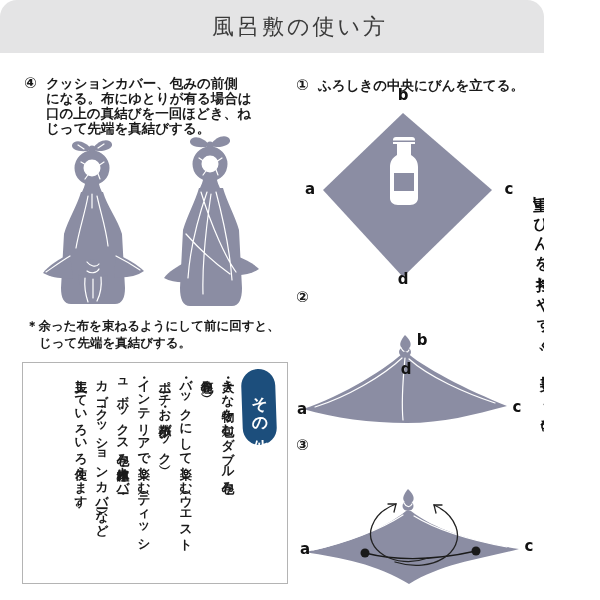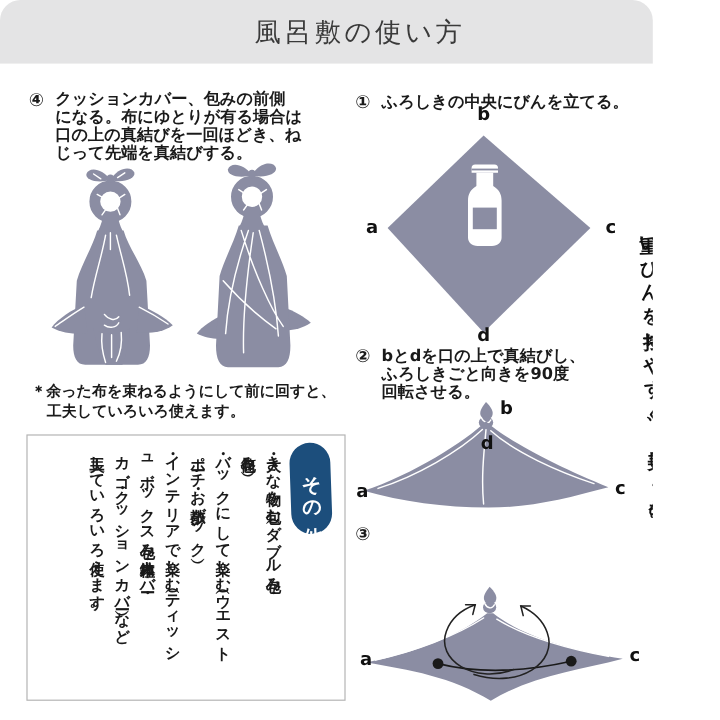--- a/index.html
+++ b/index.html
@@ -84,21 +84,21 @@
       <circle class="cloth" cx="170" cy="7" r="3.5"></circle>
       <path class="cloth" d="M164,37 C163,44 161,48 159,52 L181,52 C179,48 177,44 176,37 Z"></path>
       <path class="cloth" d="M146,124 C138,128 128,134 124,140 C131,144 141,145 148,144 Z"></path>
       <path class="cloth" d="M196,118 C205,121 214,126 219,131 C212,136 202,138 194,137 Z"></path>
       <path class="cloth" d="M159,50 C155,64 147,78 143,92 L140,150 C140,161 143,168 150,168 L192,168 C199,168 202,161 202,150 L199,92 C195,78 187,64 183,50 Z"></path>
       <path class="wline" d="M167,54 C158,80 150,110 148,140 M176,54 C184,84 190,114 192,142 M161,54 C172,90 186,120 196,134 M146,96 C160,112 176,126 190,136 M171,56 C166,90 162,124 163,156"></path>
     </g>
   </svg>
 
   <div class="note">＊余った布を束ねるようにして前に回すと、
-工夫していろいろ使えます。</div>
+じって先端を真結びする。</div>
 
   <div class="others-box">
     <div class="pill box-badge">
       <span>その他</span>
     </div>
     <div class="box-text">・大きな物を包む（ダブル包み・
 筒包み）
 ・バックにして楽しむ（ウエスト
 ポーチ・お散歩バック）
 ・インテリアで楽しむ（ティッシ
@@ -121,23 +121,20 @@
       <rect fill="var(--furoshiki)" x="76" y="75" width="20" height="18"></rect>
     </g>
   </svg>
   <span class="lbl" style="left:394px;top:86px;">b</span>
   <span class="lbl" style="left:301px;top:180px;">a</span>
   <span class="lbl" style="left:500px;top:180px;">c</span>
   <span class="lbl" style="left:394px;top:270px;">d</span>
 
   <div class="step" style="left:296px;top:290px;width:250px;">
     <span class="num">②</span>
-    <div class="txt">bとdを口の上で真結びし、
-ふろしきごと向きを90度
-回転させる。</div>
   </div>
 
   <svg style="left:295px;top:334px;" width="235" height="95" viewBox="0 0 235 95">
     <g>
       <path class="cloth" d="M110,1 C106,6 104,10 106,13 C108,16 113,16 115,13 C117,9 114,5 110,1 Z"></path>
       <ellipse class="cloth" cx="110" cy="18" rx="6" ry="5"></ellipse>
       <path class="wline" d="M106,14 C108,18 112,20 114,16"></path>
     </g>
     <path class="cloth" d="M110,17 C94,33 48,62 8,75 C40,84 75,89 112,89 C148,89 178,81 212,72 C172,56 127,33 110,17 Z"></path>
     <path class="wline" d="M107,24 C88,42 52,63 20,73 M114,25 C134,43 170,59 200,69 M110,24 C108,45 106,65 108,86"></path>

